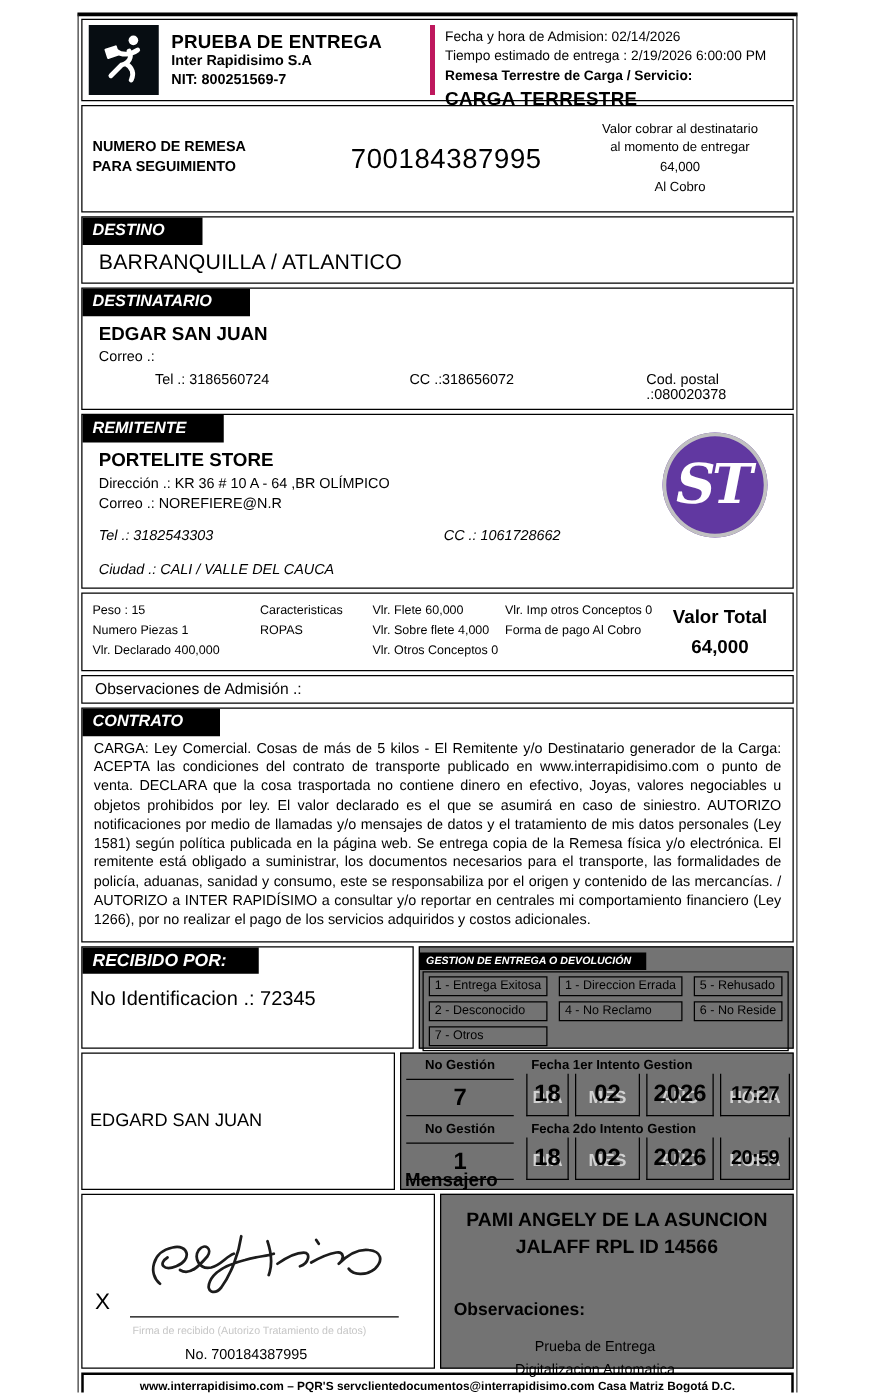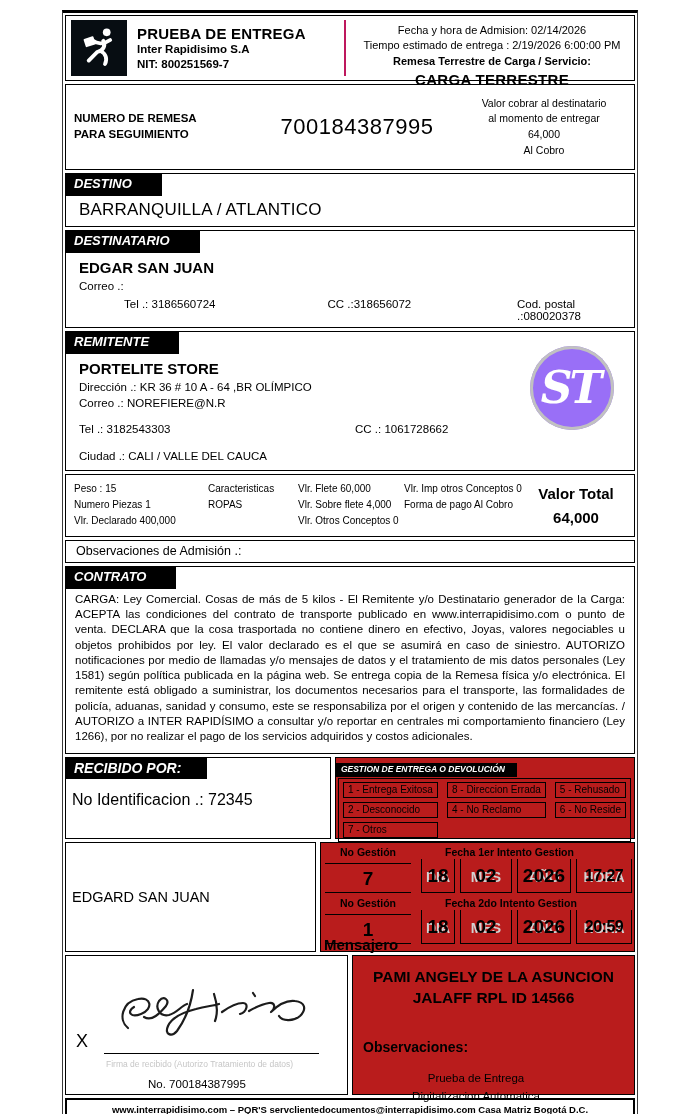--- a/index.html
+++ b/index.html
@@ -11,69 +11,69 @@
   .sec { border:1px solid #000; margin-bottom:3px; position:relative; background:#fff; }
   .black-bar { display:inline-block; background:#000; color:#fff; font-style:italic;
                font-weight:bold; font-size:13px; line-height:1.15; padding:3px 30px 4px 8px; }
   
   .sec-header { display:flex; align-items:center; height:66px; padding:4px 0 4px 5px; }
   .logo-box { width:56px; height:56px; background:#070d12; flex:none;
               display:flex; align-items:center; justify-content:center; }
   .header-titles { margin-left:10px; }
   .header-title { font-size:15px; font-weight:bold; letter-spacing:0.2px; }
   .header-sub { font-size:11.5px; font-weight:bold; line-height:1.3; }
-  .header-right { margin-left:auto; width:290px; height:100%; border-left:2px solid #be185d;
-                  padding:3px 4px 3px 8px; font-size:11px; line-height:1.4;text-align:center; }
+  .header-right { margin-left:auto; width:290px; height:100%; border-left:4px solid #be185d;
+                  padding:3px 4px 3px 8px; font-size:11px; line-height:1.4; }
   .header-right .bold { font-weight:bold; }
   .service-value { font-size:15px; font-weight:bold; letter-spacing:0.3px; }
   
   .sec-remesa { display:flex; align-items:center; height:86px; }
   .remesa-label { width:190px; padding-left:8px; font-weight:bold; font-size:11.5px; line-height:1.35; }
   .remesa-number { flex:1; text-align:center; font-size:22px; letter-spacing:0.5px; }
   .remesa-cod { width:176px; text-align:center; font-size:10.5px; line-height:1.5; padding-right:4px; }
   
   .destino-value { font-size:17px; padding:4px 0 6px 13px; letter-spacing:0.2px; }
   
   .party-name { font-size:15px; font-weight:bold; padding:6px 0 2px 13px; }
   .party-line { font-size:11.5px; padding:2px 0 2px 13px; }
   .party-row { display:flex; font-size:11.5px; padding:4px 0 5px 13px; }
   .w-tel-d { width:218px;margin-left:45px; } .w-cc-d { width:203px; }
   .w-tel-r { width:276px; }
-  .mt8 { margin-top:8px; }
+  .mt8 { margin-top:8px;font-style:italic; }
   .st-circle { position:absolute; right:20px; top:14px; width:84px; height:84px; border-radius:50%;
-               background:#8b5cf6; opacity:0.88; display:flex; align-items:center; justify-content:center;
+               background:#4c1d95; opacity:0.88; display:flex; align-items:center; justify-content:center;
                box-shadow: inset 0 0 0 3px #b9b9b9; }
   .st-text { color:#fff; font-weight:bold; font-style:italic; font-size:44px;
              font-family:"DejaVu Serif", serif; letter-spacing:-3px; padding-right:4px; }
   
   .sec-peso { display:flex; padding:6px 4px 6px 8px; font-size:10px; line-height:1.6; min-height:52px; }
   .pcol1 { width:134px; } .pcol2 { width:90px; } .pcol3 { width:106px; } .pcol4 { width:118px; }
   .pcol5 { flex:1; text-align:center; padding-top:1px; }
   .total-label { font-size:15px; font-weight:bold; }
   .total-value { font-size:15px; font-weight:bold; }
   
   .sec-obs { font-size:12.5px; padding:3px 0 4px 10px; }
   
   .contract-text { font-size:11.5px; text-align:justify; line-height:1.33; padding:3px 9px 8px 9px; }
   
   .two-col { display:flex; gap:4px; margin-bottom:3px; }
   .col-left { width:283px; border:1px solid #000; position:relative; background:#fff; }
-  .col-right { flex:1; border:1px solid #000; position:relative; background:#b91c1c; }
+  .col-right { flex:1; border:1px solid #000; position:relative; background:#737373; }
   .row1 { height:82px; } .row2 { height:110px; } .row3 { height:140px; }
   .bar-recibido { font-size:14px; padding:2px 26px 3px 8px; }
   .no-ident { font-size:16px; padding:12px 0 0 6px; }
   .bar-gestion { font-size:8.5px; padding:2px 12px 3px 5px; }
   .options-wrap { border:1px solid #000; margin:1px 3px 3px 2px; padding:3px 4px;
                   display:grid; grid-template-columns:max-content max-content max-content;
                   gap:4px 9px; justify-content:start; }
   .option { border:1px solid #000; font-size:10px; padding:1px 4px 2px; white-space:nowrap; }
   
   .receiver-box { display:flex; align-items:center; padding-left:6px; font-size:14.5px; }
   .attempts { padding:3px 2px 0 4px; }
-  .attempt-labels { display:flex; font-size:10.5px; font-weight:bold;gap:20px; }
+  .attempt-labels { display:flex; font-size:10.5px; font-weight:bold; }
   .lbl-ng { width:86px; text-align:center; }
   .lbl-fecha { margin-left:14px; }
   .attempt-cells { display:flex; align-items:flex-end; margin-top:1px; }
   .ng-cell { width:86px; height:30px; line-height:30px; text-align:center; font-size:19px;
              font-weight:bold; border-top:1px solid #000; border-bottom:1px solid #000; }
   .dcell { position:relative; height:34px; text-align:center; margin-left:5px;
            border-left:1px solid #000; border-right:1px solid #000; border-bottom:1px solid #000; }
   .dcell.first { margin-left:10px; }
   .w-dia { width:34px; } .w-mes { width:52px; } .w-ano { width:54px; } .w-hora { width:56px; }
   .digit { position:relative; z-index:1; display:block; font-size:19px; font-weight:bold; line-height:34px; }
@@ -207,21 +207,21 @@
 
     <div class="two-col row1">
       <div class="col-left">
         <span class="black-bar bar-recibido">RECIBIDO POR:</span>
         <div class="no-ident">No Identificacion .: 72345</div>
       </div>
       <div class="col-right">
         <span class="black-bar bar-gestion">GESTION DE ENTREGA O DEVOLUCIÓN</span>
         <div class="options-wrap">
           <span class="option">1 - Entrega Exitosa</span>
-          <span class="option">8 - Direccion Errada</span>
+          <span class="option">1 - Direccion Errada</span>
           <span class="option">5 - Rehusado</span>
           <span class="option">2 - Desconocido</span>
           <span class="option">4 - No Reclamo</span>
           <span class="option">6 - No Reside</span>
           <span class="option">7 - Otros</span>
         </div>
       </div>
     </div>
 
     <div class="two-col row2">

